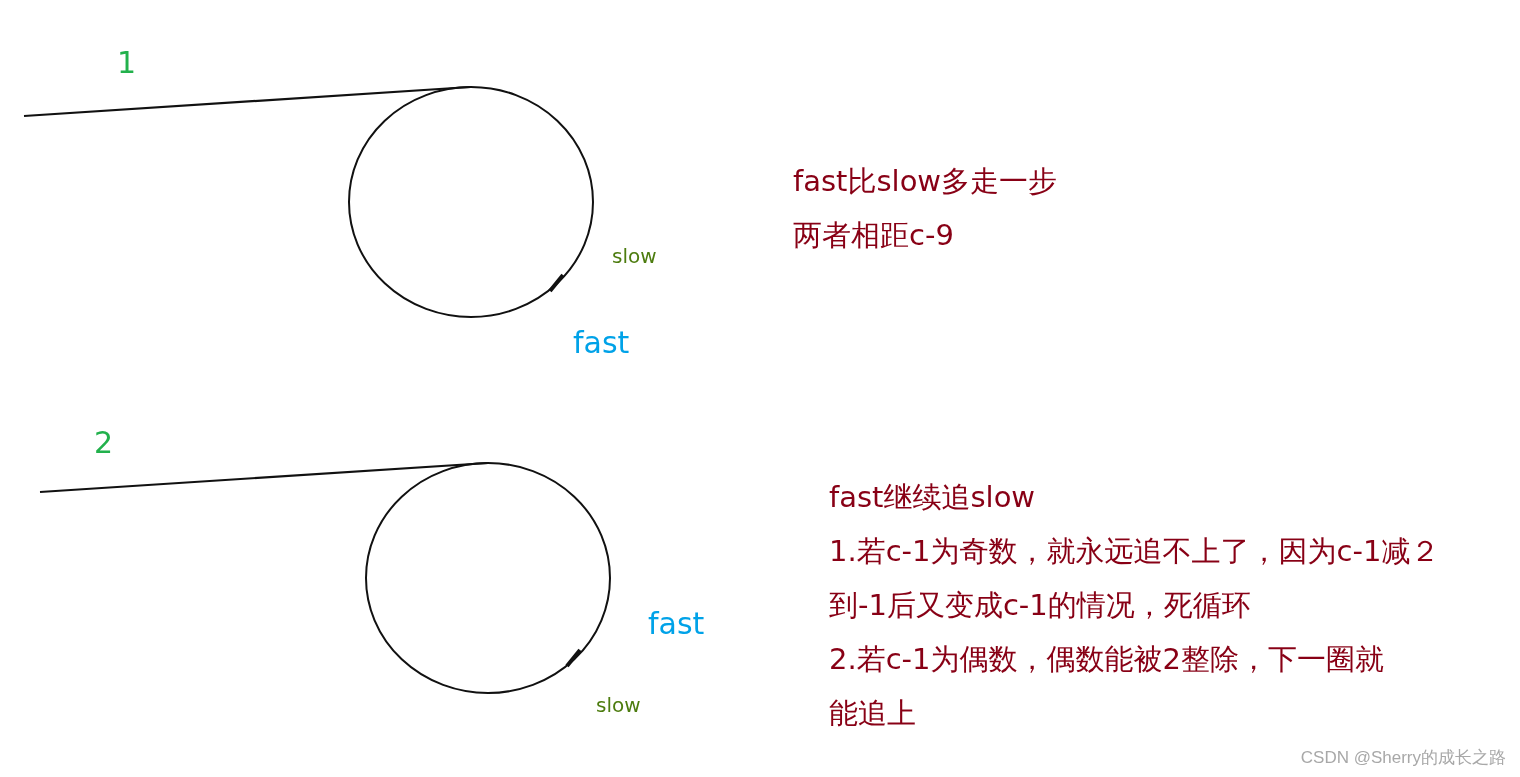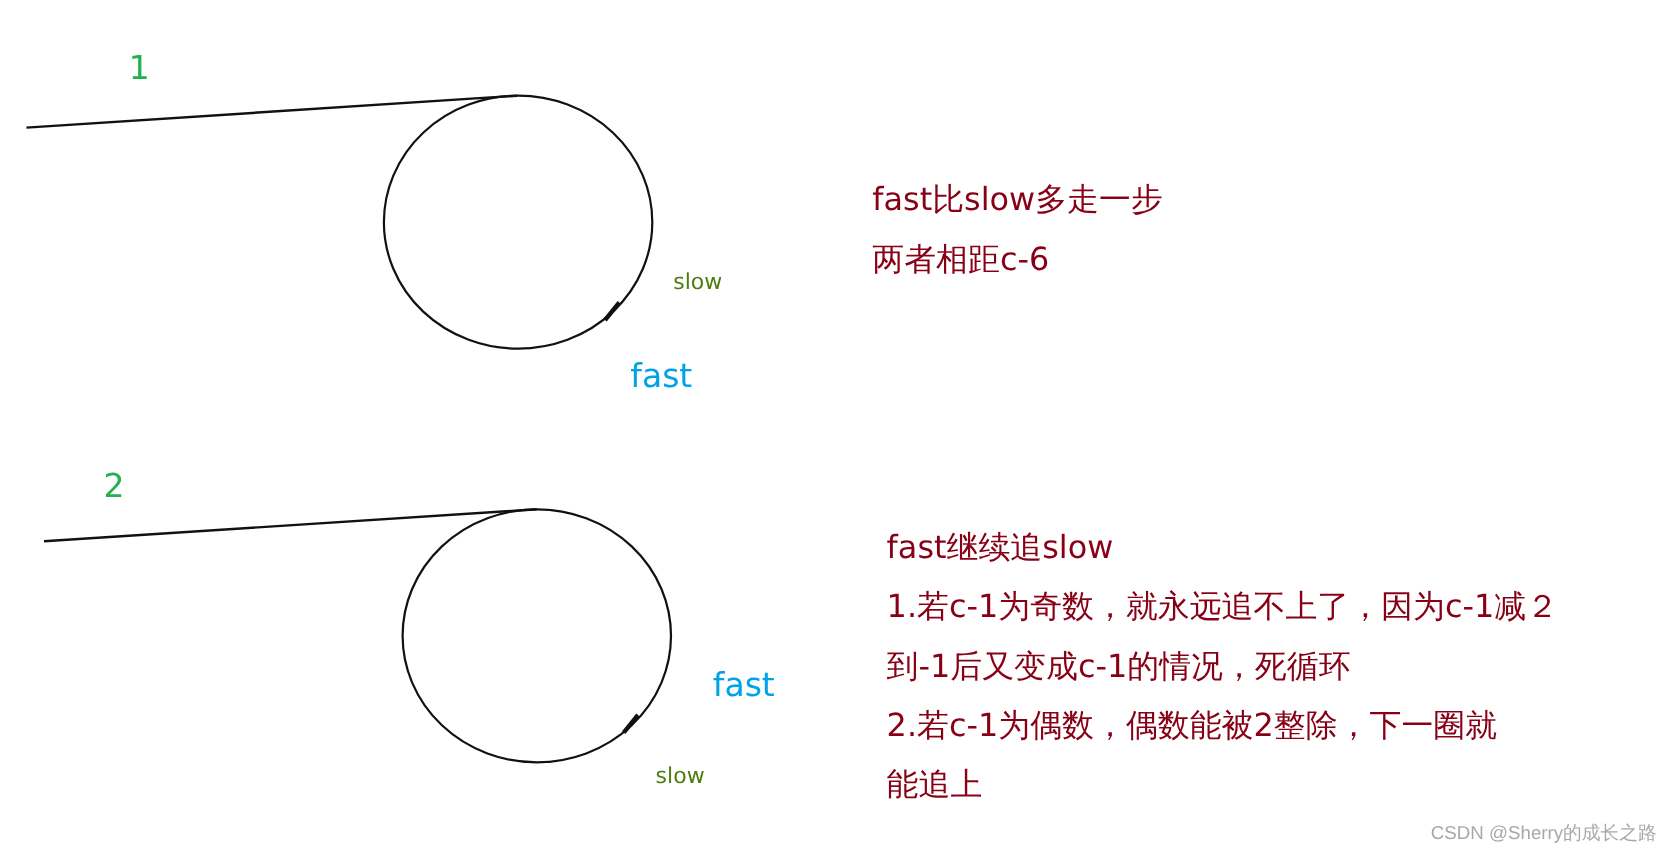--- a/index.html
+++ b/index.html
@@ -32,28 +32,28 @@
       <line x1="567" y1="666" x2="580" y2="650" stroke="#111" stroke-width="4"></line>
     </g>
   </svg>
 
   <div class="label num" style="left:117px; top:48px;">1</div>
   <div class="label slow" style="left:612px; top:246px;">slow</div>
   <div class="label fast" style="left:573px; top:328px;">fast</div>
 
   <div class="note" style="left:793px; top:154px;">
     <div>fast比slow多走一步</div>
-    <div>两者相距c-6</div>
+    <div>两者相距c-9</div>
   </div>
 
   <div class="label num" style="left:94px; top:428px;">2</div>
   <div class="label fast" style="left:648px; top:609px;">fast</div>
   <div class="label slow" style="left:596px; top:695px;">slow</div>
 
-  <div class="note" style="left:806px; top:470px;">
+  <div class="note" style="left:829px; top:470px;">
     <div>fast继续追slow</div>
     <div>1.若c-1为奇数，就永远追不上了，因为c-1减２</div>
     <div>到-1后又变成c-1的情况，死循环</div>
     <div>2.若c-1为偶数，偶数能被2整除，下一圈就</div>
     <div>能追上</div>
   </div>
 
   <div class="watermark">CSDN @Sherry的成长之路</div>
 </div>
 

